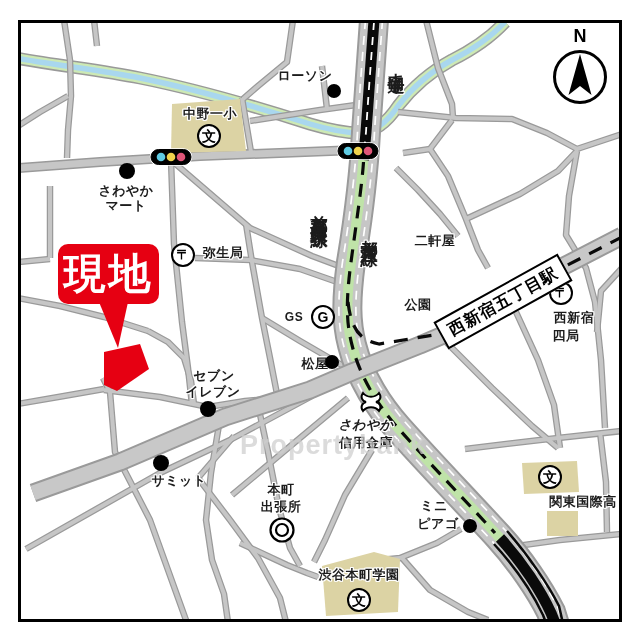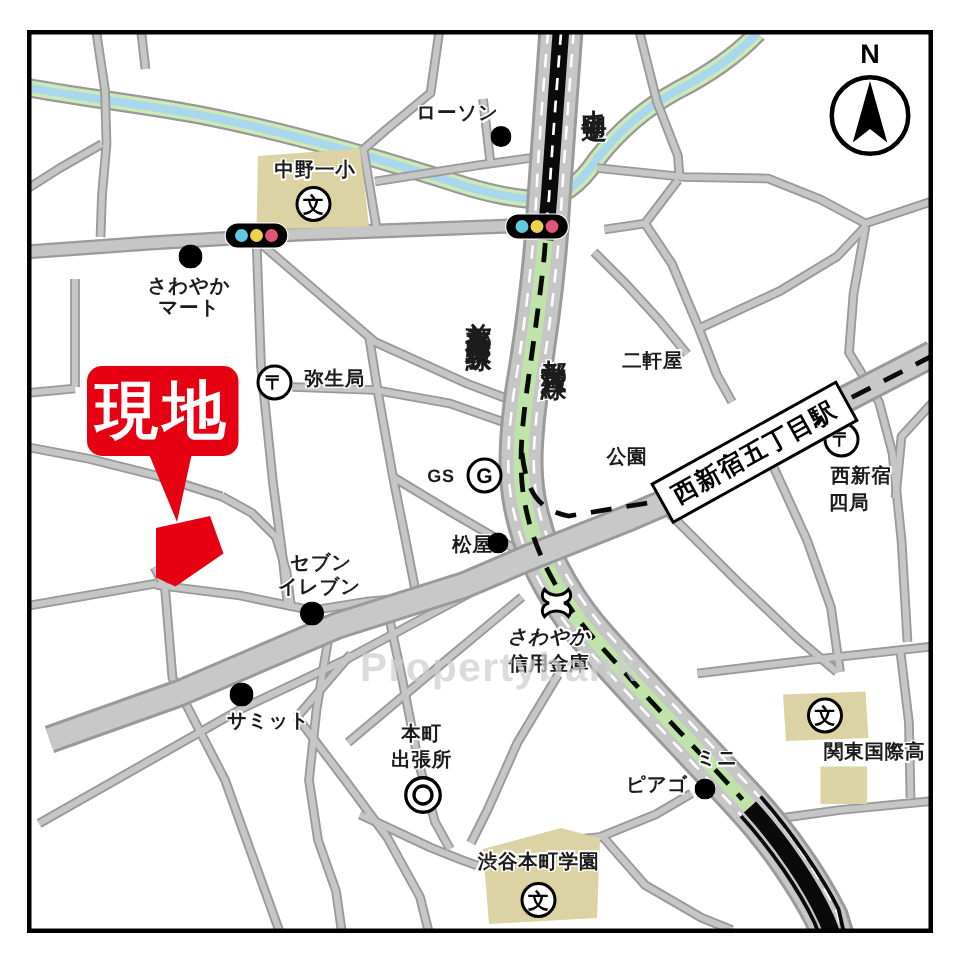--- a/index.html
+++ b/index.html
@@ -191,21 +191,21 @@
       <div class="lbl" style="left: 574px; top: 317px;">西新宿</div>
       <div class="lbl" style="left: 566px; top: 335px;">四局</div>
       <div class="lbl" style="left: 303px; top: 363px; margin-left: 12px;">松屋</div>
       <div class="lbl" style="left: 214px; top: 375px;">セブン</div>
       <div class="lbl" style="left: 213px; top: 391px;">イレブン</div>
       <div class="lbl" style="left: 366px; top: 424px; font-style: italic;">さわやか</div>
       <div class="lbl" style="left: 366px; top: 442px;">信用金庫</div>
       <div class="lbl" style="left: 179px; top: 480px;">サミット</div>
       <div class="lbl" style="left: 281px; top: 489px;">本町</div>
       <div class="lbl" style="left: 281px; top: 506px;">出張所</div>
-      <div class="lbl" style="left: 434px; top: 505px; margin-left: 44px;">ミニ</div>
+      <div class="lbl" style="left: 434px; top: 505px;">ミニ</div>
       <div class="lbl" style="left: 438px; top: 523px;">ピアゴ</div>
       <div class="lbl" style="left: 583px; top: 501px;">関東国際高</div>
       <div class="lbl" style="left: 359px; top: 574px;">渋谷本町学園</div>
     </div>
   <div id="icons-layer">
       <div class="icon" style="left: 334px; top: 91px;"><svg width="14" height="14" viewBox="0 0 14 14">
           <circle cx="7" cy="7" r="7" fill="#000"></circle>
         </svg></div>
       <div class="icon" style="left: 127px; top: 171px;"><svg width="16" height="16" viewBox="0 0 16 16">
           <circle cx="8" cy="8" r="8" fill="#000"></circle>

